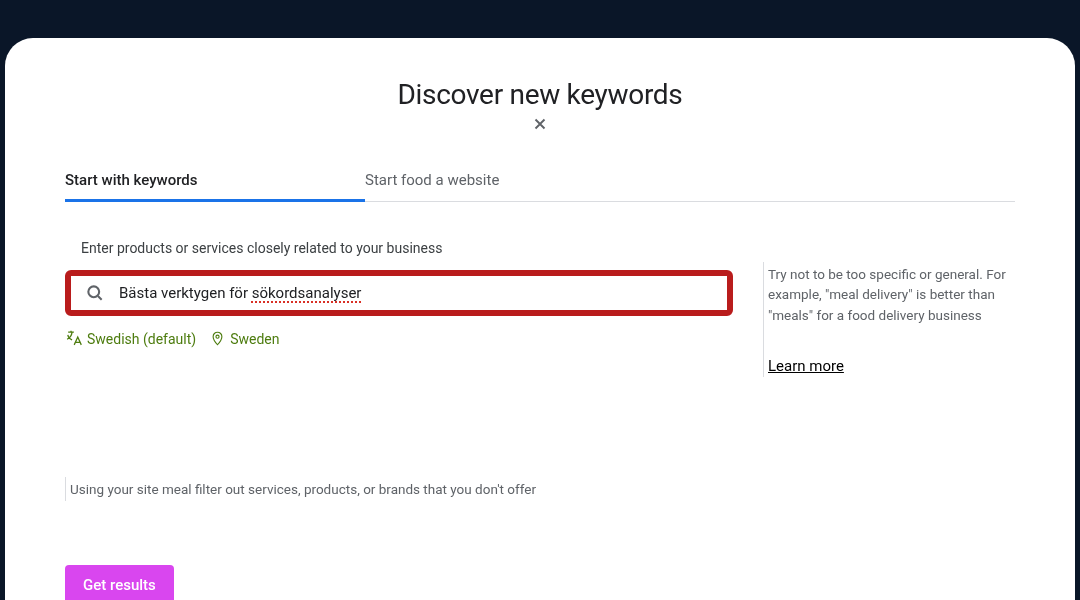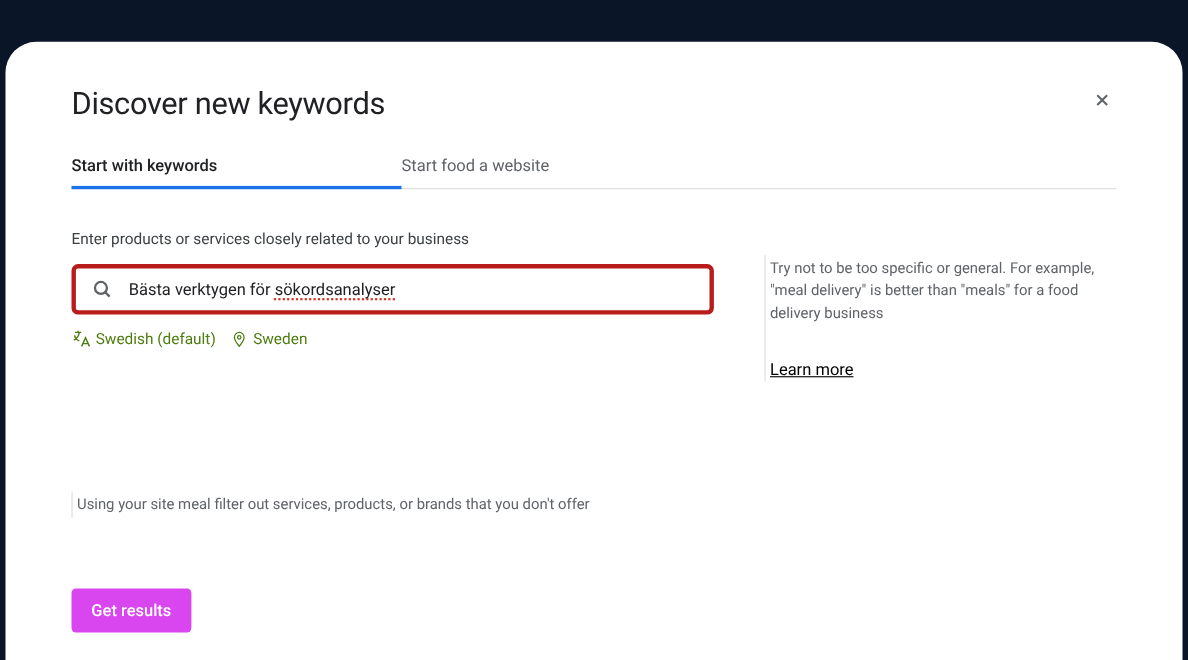--- a/index.html
+++ b/index.html
@@ -17,21 +17,22 @@
       left: 5px;
       right: 5px;
       bottom: 0;
       background: #fff;
       border-radius: 28px 28px 0 0;
       padding: 40px 60px 30px 60px;
     }
     .header {
       display: flex;
       justify-content: space-between;
-      align-items: flex-start;
+      align-items: center;
+      flex-direction: column;
     }
     .title {
       font-size: 28px;
       font-weight: 400;
       color: #202124;
       letter-spacing: -0.3px;
     }
     .close-btn {
       color: #5f6368;
       cursor: pointer;
@@ -81,29 +82,30 @@
       margin-top: 22px;
     }
     .right-col.second { margin-top: 30px; }
     .label {
       font-size: 14px;
       color: #3c4043;
       margin-bottom: 14px;
       display: flex;
       align-items: center;
       gap: 6px;
+      margin-left: 16px;
     }
     .input-wrap {
       display: flex;
       align-items: center;
-      border: 4px solid #b91c1c;
+      border: 6px solid #b91c1c;
       border-radius: 6px;
       padding: 0 14px;
       height: 46px;
-      width: 584px;
+      width: 668px;
     }
     .input-wrap.gray {
       border: 1px solid #dadce0;
       width: 352px;
     }
     .input-icon {
       color: #5f6368;
       margin-right: 14px;
       display: flex;
       align-items: center;

